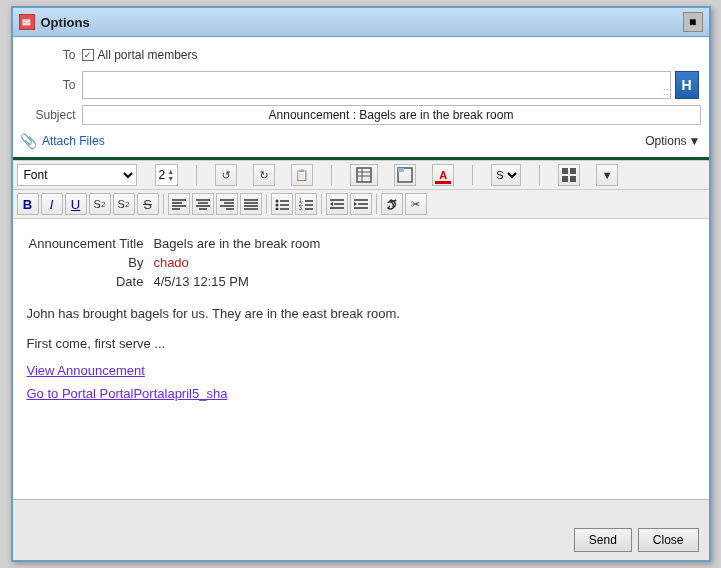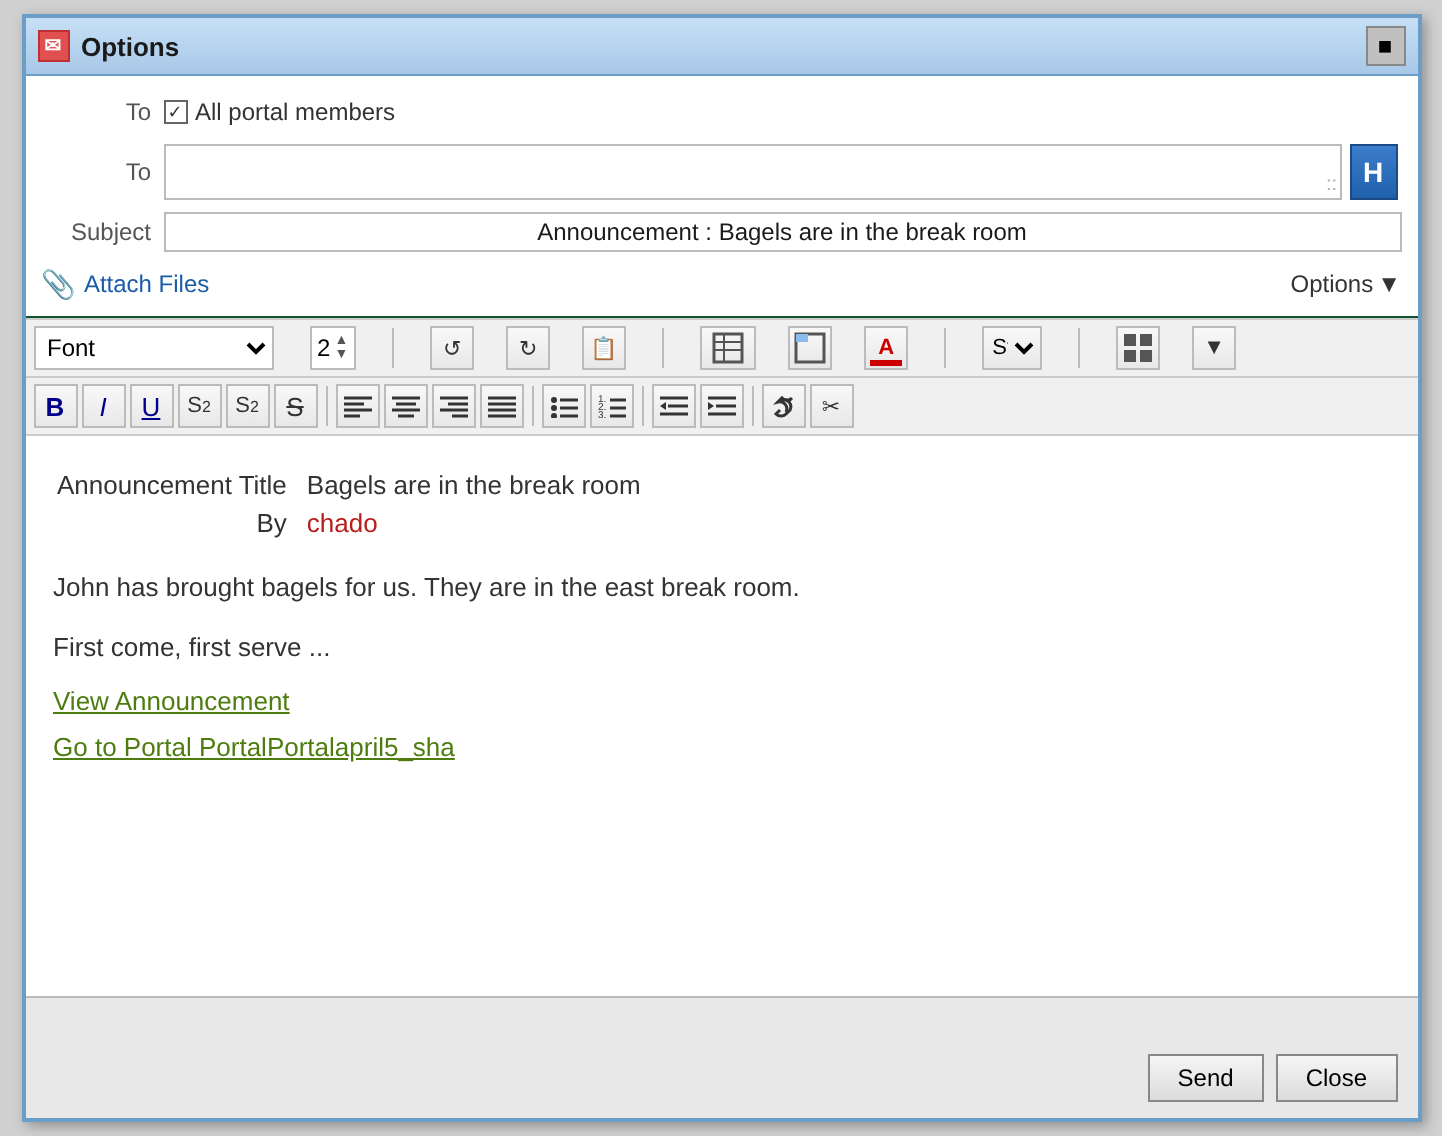--- a/index.html
+++ b/index.html
@@ -3,21 +3,21 @@
   <meta charset="utf-8">
   <style>
     * { box-sizing: border-box; margin: 0; padding: 0; }
     body { font-family: Arial, sans-serif; font-size: 13px; background: #d0d0d0; display: flex; justify-content: center; align-items: center; width: 721px; height: 568px; }
     .window { width: 700px; background: #fff; border: 2px solid #6b9dc7; box-shadow: 2px 2px 6px rgba(0,0,0,0.3); display: flex; flex-direction: column; }
     .title-bar { background: linear-gradient(to bottom, #c6dff5, #a8c8e8); padding: 4px 6px; display: flex; align-items: center; justify-content: space-between; border-bottom: 1px solid #6b9dc7; }
     .title-bar-left { display: flex; align-items: center; gap: 6px; }
     .title-icon { width: 16px; height: 16px; background: #e05050; display: inline-flex; align-items: center; justify-content: center; font-size: 10px; color: white; font-weight: bold; border: 1px solid #c03030; }
     .title-text { font-size: 13px; font-weight: bold; color: #1a1a1a; }
     .title-close { width: 20px; height: 20px; background: #c0c0c0; border: 1px solid #888; display: flex; align-items: center; justify-content: center; cursor: pointer; font-size: 12px; }
-    .form-area { padding: 6px 8px; background: #fff; border-bottom: 1px solid #14532d; }
+    .form-area { padding: 6px 8px; background: #fff; border-bottom: 3px solid #14532d; }
     .form-row { display: flex; align-items: center; margin-bottom: 4px; min-height: 24px; }
     .form-label { width: 55px; text-align: right; color: #555; font-size: 12px; margin-right: 6px; flex-shrink: 0; }
     .to-line { display: flex; align-items: center; gap: 4px; font-size: 12px; color: #333; }
     .checkbox { width: 12px; height: 12px; border: 1px solid #666; background: #fff; display: inline-flex; align-items: center; justify-content: center; font-size: 9px; color: #333; }
     .to-input-box { flex: 1; height: 28px; border: 1px solid #bbb; background: #fff; }
     .drag-handle { position: absolute; right: 2px; bottom: 2px; font-size: 10px; color: #aaa; }
     .h-button { position: absolute; right: -28px; top: 0; width: 24px; height: 28px; background: linear-gradient(to bottom, #3c7dcc, #2060aa); color: white; font-weight: bold; font-size: 14px; border: 1px solid #1a4a88; display: flex; align-items: center; justify-content: center; cursor: pointer; }
     .subject-input { flex: 1; border: 1px solid #bbb; padding: 2px 16px; font-size: 12px; color: #1a1a1a; text-align: center; }
     .attach-row { display: flex; align-items: center; justify-content: space-between; padding: 2px 0; }
     .attach-btn { display: flex; align-items: center; gap: 4px; color: #1a5ca8; font-size: 12px; cursor: pointer; }
@@ -36,21 +36,21 @@
     .italic-btn { font-style: italic; font-size: 13px; color: #00008b; }
     .underline-btn { text-decoration: underline; font-size: 13px; color: #00008b; }
     .color-underline { position: absolute; bottom: 1px; left: 2px; right: 2px; height: 3px; }
     .content-area { flex: 1; padding: 14px 14px; background: #fff; min-height: 280px; overflow-y: auto; }
     .announcement-table { margin-bottom: 12px; }
     .announcement-table tr td { padding: 1px 8px 1px 0; font-size: 13px; vertical-align: top; }
     .ann-label { font-weight: normal; color: #333; text-align: right; padding-right: 8px !important; }
     .ann-value { color: #333; }
     .author-link { color: #b91c1c; text-decoration: none; }
     .body-text { font-size: 13px; color: #333; line-height: 1.5; margin-bottom: 10px; }
-    .link-text { color: #4d7c0f; text-decoration: underline; cursor: pointer; font-size: 13px; margin-bottom: 8px; display: block; }
+    .link-text { color: #6d28d9; text-decoration: underline; cursor: pointer; font-size: 13px; margin-bottom: 8px; display: block; }
     .footer { display: flex; justify-content: flex-end; padding: 8px 10px; background: #e8e8e8; border-top: 1px solid #bbb; gap: 6px; }
     .footer-btn { padding: 4px 14px; font-size: 12px; border: 1px solid #888; cursor: pointer; background: linear-gradient(to bottom, #f5f5f5, #dcdcdc); margin-top: 20px; }
     .to-wrapper { position: relative; flex: 1; margin-right: 30px; }
   </style>
 </head>
 <body>
 
 <div class="window">
 
   <div class="title-bar">
@@ -247,20 +247,24 @@
           <tr>
         <td class="ann-label">Announcement Title</td>
         <td class="ann-value">Bagels are in the break room</td>
       </tr>
       <tr>
         <td class="ann-label">By</td>
         <td class="ann-value">
           <a class="author-link" href="#">chado</a>
         </td>
       </tr>
+      <tr>
+        <td class="ann-label">Date</td>
+        <td class="ann-value">4/5/13 12:15 PM</td>
+      </tr>
     </tbody>
       </table>
     <p class="body-text">John has brought bagels for us. They are in the east break room.</p>
     <p class="body-text">First come, first serve ...</p>
     <a class="link-text" href="#">View Announcement</a>
     <a class="link-text" href="#">Go to Portal PortalPortalapril5_sha</a>
   </div>
 
   <div class="footer">
     <button class="footer-btn">Send</button>

